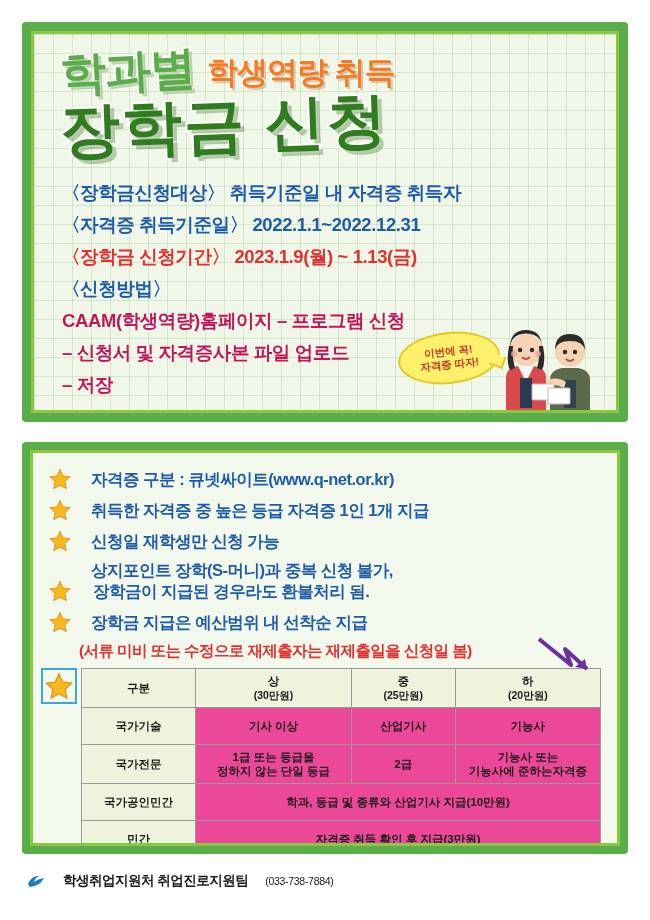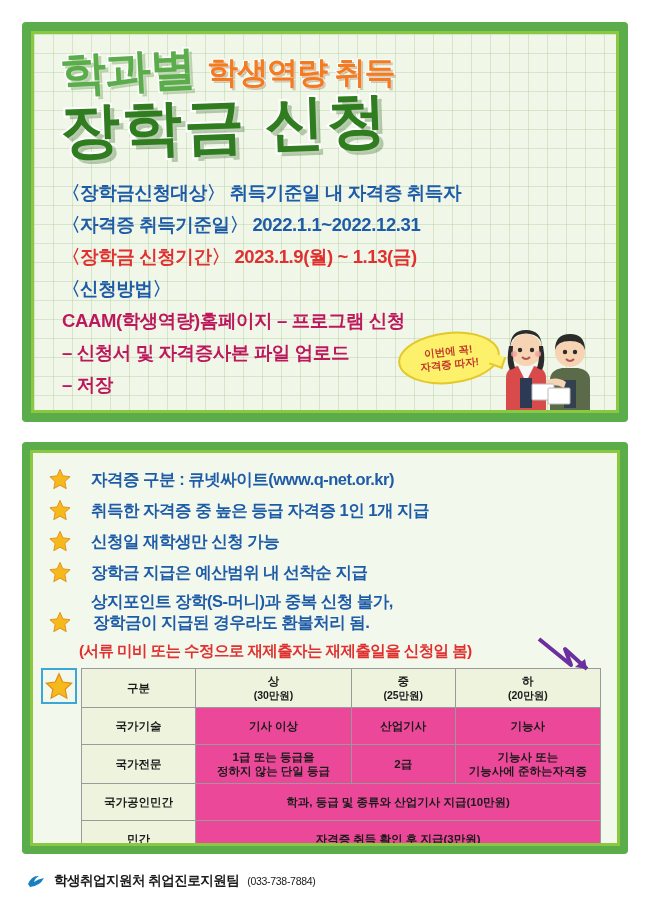--- a/index.html
+++ b/index.html
@@ -283,21 +283,21 @@
     box-sizing: border-box;
   }
 
   
   .footer {
     position: absolute;
     left: 26px;
     top: 872px;
     display: flex;
     align-items: center;
-    gap: 8px;
+    gap: 17px;
   }
   .footer-logo {
     width: 20px;
     height: 18px;
   }
   .footer-main {
     font-size: 13.5px;
     font-weight: bold;
     color: #1a1a1a;
     letter-spacing: -0.5px;
@@ -398,31 +398,31 @@
       <div class="bullet-text">
         <span>신청일 재학생만 신청 가능</span>
       </div>
     </div>
 
     <div class="bullet-row">
       <svg class="star" viewBox="0 0 24 24">
         <path d="M12 1.5 L15.2 8.6 L23 9.5 L17.3 14.8 L18.8 22.5 L12 18.7 L5.2 22.5 L6.7 14.8 L1 9.5 L8.8 8.6 Z" fill="#f5b91c" stroke="#e08c1a" stroke-width="1"></path>
       </svg>
       <div class="bullet-text">
-        <span>장학금 지급은 예산범위 내 선착순 지급</span>
+        <span>상지포인트 장학(S-머니)과 중복 신청 불가,</span>
+        <span class="sub">장학금이 지급된 경우라도 환불처리 됨.</span>
       </div>
     </div>
 
     <div class="bullet-row">
       <svg class="star" viewBox="0 0 24 24">
         <path d="M12 1.5 L15.2 8.6 L23 9.5 L17.3 14.8 L18.8 22.5 L12 18.7 L5.2 22.5 L6.7 14.8 L1 9.5 L8.8 8.6 Z" fill="#f5b91c" stroke="#e08c1a" stroke-width="1"></path>
       </svg>
       <div class="bullet-text">
-        <span>상지포인트 장학(S-머니)과 중복 신청 불가,</span>
-        <span class="sub">장학금이 지급된 경우라도 환불처리 됨.</span>
+        <span>장학금 지급은 예산범위 내 선착순 지급</span>
       </div>
     </div>
 
     <svg class="arrow-deco" viewBox="0 0 60 42">
       <path d="M4 4 L36 30 L30 14 L52 34" stroke="#6b2fa0" stroke-width="4" fill="none" stroke-linejoin="round"></path>
       <path d="M52 34 L40 32 L50 24 Z" fill="#6b2fa0"></path>
     </svg>
 
     <div class="note-red">(서류 미비 또는 수정으로 재제출자는 재제출일을 신청일 봄)</div>
 

